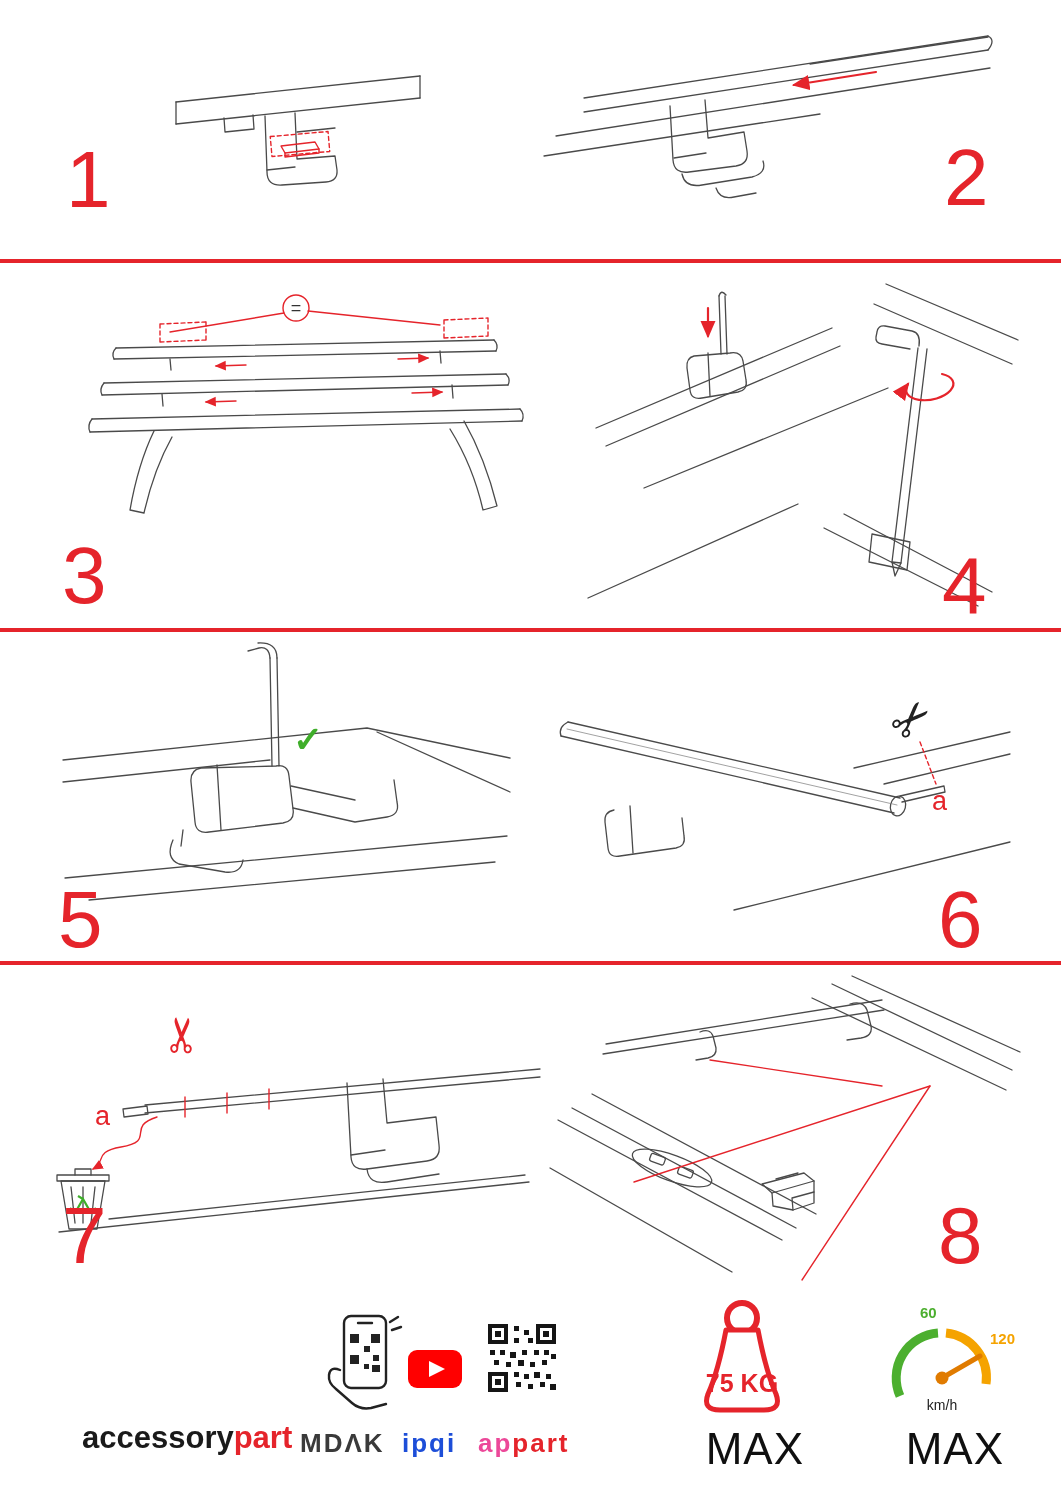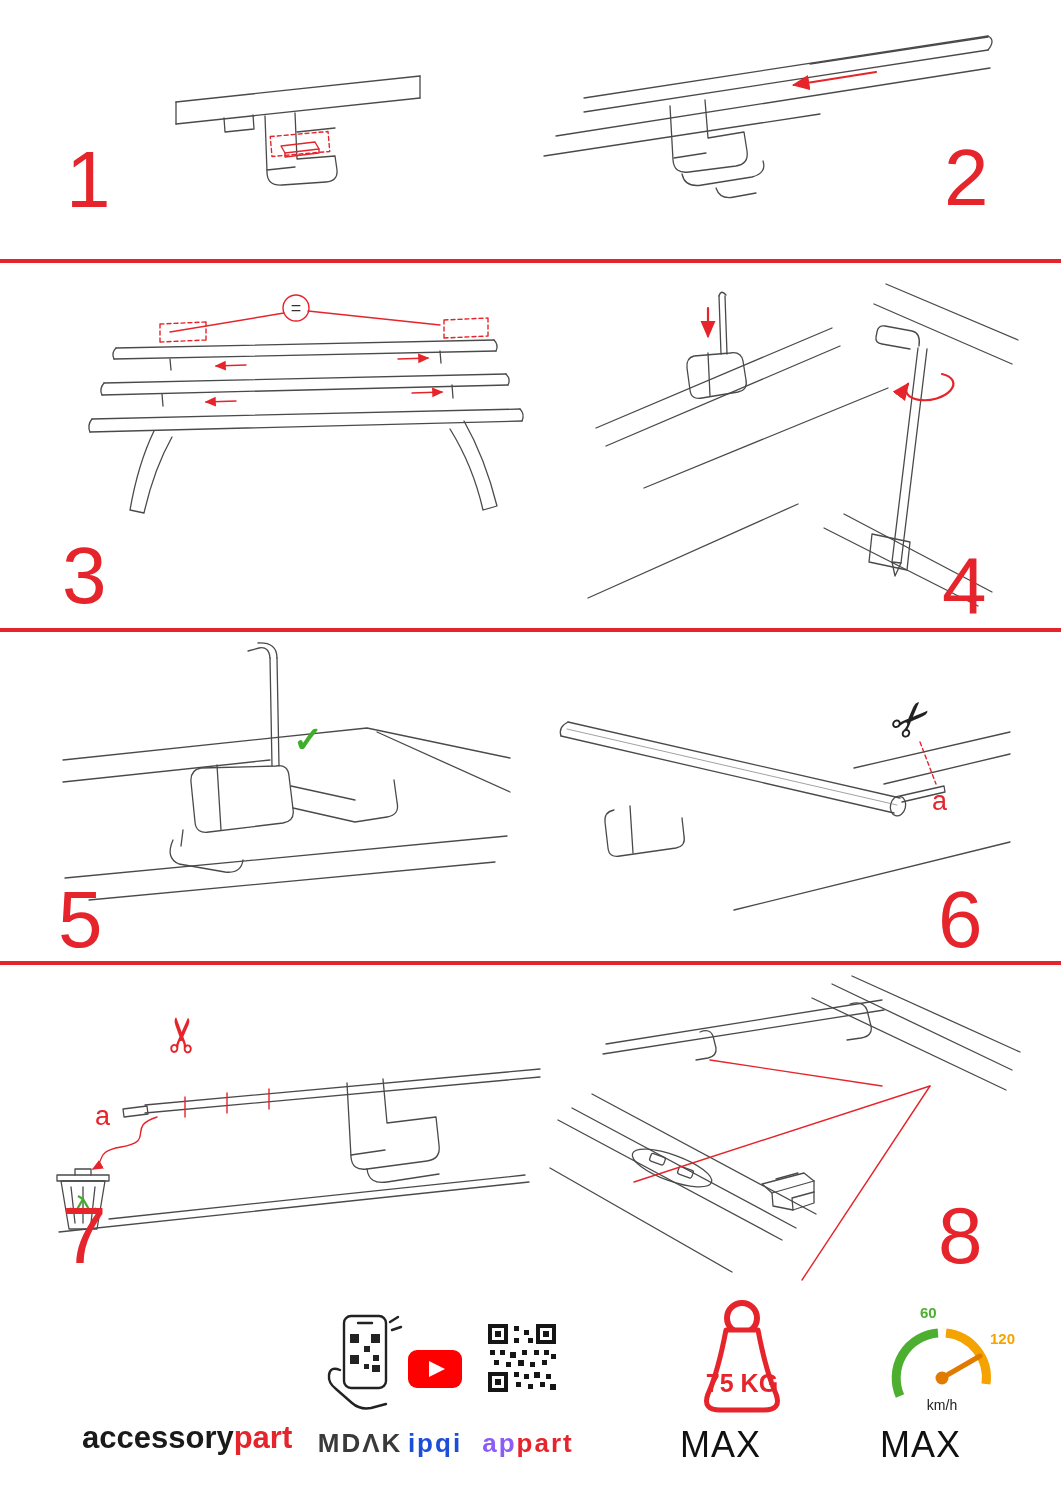--- a/index.html
+++ b/index.html
@@ -19,23 +19,23 @@
   .ln    { stroke:#4a4a4a; fill:none; stroke-width:1.3; stroke-linecap:round; stroke-linejoin:round; }
   .lnthin{ stroke:#7a7a7a; fill:none; stroke-width:.7; }
   .red   { stroke:#e5242b; fill:none; stroke-width:1.4; stroke-linecap:round; stroke-linejoin:round; }
   .redthick { stroke:#e5242b; fill:none; stroke-width:2.2; stroke-linecap:round; }
   .dash  { stroke-dasharray:4 3; }
 
   
   .brand-main   { font-size:56px; font-weight:700; color:#2b2a8c; letter-spacing:3px; font-family:"Liberation Sans", sans-serif; }
   .brand-suffix { font-size:42px; font-weight:700; color:#2b2a8c; }
   .brand-sub    { font-size:31px; font-weight:700; letter-spacing:0;margin-left:20px; }
-  .partner-label{ position:absolute; text-align:center; font-size:26px; font-weight:600; letter-spacing:2px; color:#3a3a3a; }
+  .partner-label{ position:absolute; font-size:26px; font-weight:600; letter-spacing:2px; color:#3a3a3a; }
   .red-text     { color:#1d4ed8; }
-  .max-label    { position:absolute; text-align:left; font-size:36px; font-weight:400; color:#101010; letter-spacing:1px; }
+  .max-label    { position:absolute; text-align:right; font-size:44px; font-weight:400; color:#101010; letter-spacing:1px; }
 </style>
 </head>
 <body>
 
 <div class="page">
 
   <svg class="abs" style="left:168px;top:66px" width="260" height="170" viewBox="0 0 260 170">
     <g class="ln">
       <path d="M8,36 L252,10"></path>
       <path d="M8,58 L252,32"></path>
@@ -329,21 +329,21 @@
       <rect x="52" y="4" width="12" height="12"></rect>
       <rect x="4" y="52" width="12" height="12"></rect>
     </g>
     <g fill="#151515">
       <rect x="7" y="7" width="6" height="6"></rect>
       <rect x="55" y="7" width="6" height="6"></rect>
       <rect x="7" y="55" width="6" height="6"></rect>
     </g>
   </svg>
   <div class="partner-label" style="left:478px;top:1428px;width:100px">
-    <span style="color:#8b5cf6">ap</span><span style="color:#e5242b">part</span>
+    <span style="color:#ec4899">ap</span><span style="color:#e5242b">part</span>
   </div>
 
   <svg class="abs" style="left:680px;top:1296px" width="124" height="126" viewBox="0 0 124 126">
     <circle cx="62" cy="22" r="15" fill="none" stroke="#e5242b" stroke-width="6"></circle>
     <path d="M46,34 Q38,76 28,98 Q22,114 40,114 L84,114 Q102,114 96,98 Q86,76 78,34 Z" fill="#ffffff" stroke="#e5242b" stroke-width="5" stroke-linejoin="round"></path>
     <text x="62" y="96" text-anchor="middle" font-size="25" font-weight="bold" fill="#e5242b">75 KG</text>
   </svg>
   <div class="max-label" style="left:680px;top:1424px;width:124px">MAX</div>
 
   <svg class="abs" style="left:880px;top:1298px" width="140" height="120" viewBox="0 0 140 120">

